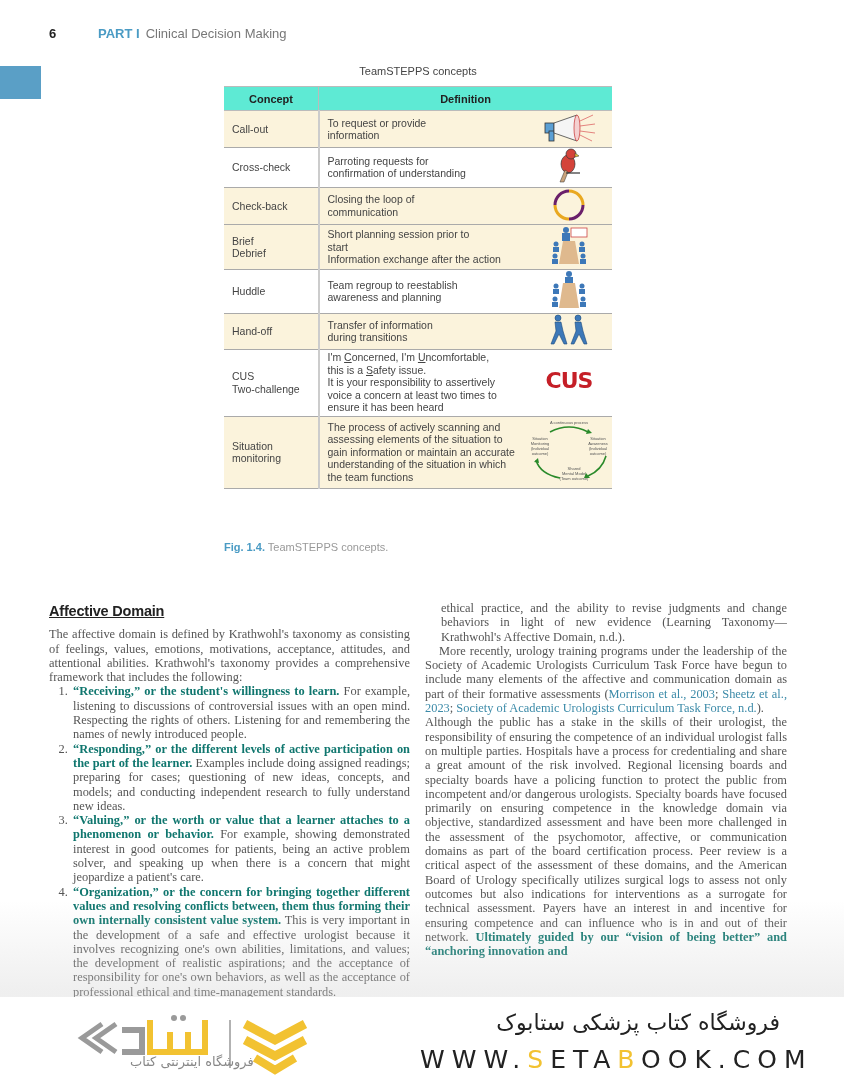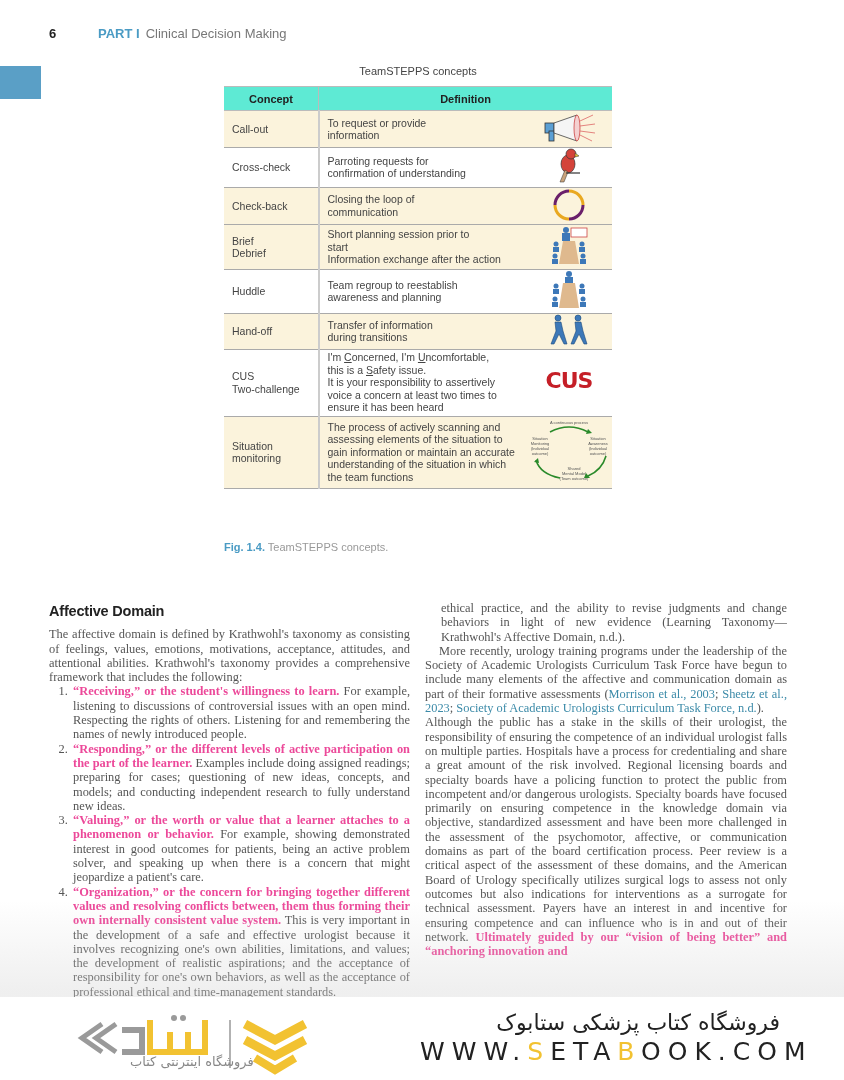--- a/index.html
+++ b/index.html
@@ -26,34 +26,34 @@
 
   .sbar-logo { font-family: "DejaVu Sans", sans-serif; font-weight: bold; font-size: 18px; color: #1d5a9e; letter-spacing: -0.5px; }
   .cus-logo { font-family: "DejaVu Sans", sans-serif; font-weight: bold; font-size: 22px; color: #c51f27; letter-spacing: -1px; }
 
   .caption { position: absolute; top: 541px; left: 224px; width: 388px; text-align: left; font-family: "Liberation Sans", sans-serif; font-size: 11px; color: #999; }
   .caption b { color: #4a9bc4; }
 
   .col { position: absolute; font-size: 12.4px; line-height: 14.3px; color: #555; text-align: justify; }
   .col-left { left: 49px; top: 604px; width: 361px; }
   .col-right { left: 425px; top: 601px; width: 362px; }
-  h2.sec { font-family: "Liberation Sans", sans-serif; font-size: 14.5px; font-weight: bold; color: #222; margin: 0 0 9px 0; letter-spacing: -0.2px; }
+  h2.sec { font-family: "Liberation Sans", sans-serif; font-size: 14.5px; font-weight: bold; color: #222; margin: 0 0 9px 0; letter-spacing: -0.2px; text-decoration: underline; }
   .col p { margin: 0; }
   .col ol { margin: 0; padding-left: 22px; }
   .col ol li { padding-left: 2px; }
-  .col strong { color: #ec4899; margin-top: 16px; }
+  .col strong { color: #0f766e; margin-top: 16px; }
   .cite { color: #3b8aa8; }
   .indent { text-indent: 14px; }
   .fade { position: absolute; left: 0; top: 900px; width: 844px; height: 100px; background: linear-gradient(to bottom, rgba(255,255,255,0) 0%, rgba(210,210,210,0.35) 90%); pointer-events: none; }
   .cutoff { position: absolute; left: 0; top: 997px; width: 844px; height: 83px; background: #fff; }
 
   .watermark-left { position: absolute; left: 70px; top: 1010px; width: 280px; height: 65px; }
   .watermark-right { position: absolute; left: 420px; top: 1010px; width: 400px; height: 70px; text-align: right; }
   .fa-title { font-family: "DejaVu Sans", sans-serif; font-size: 22px; color: #222; direction: rtl; margin-right: 40px; }
-  .url { font-family: "DejaVu Sans", sans-serif; font-size: 25px; letter-spacing: 7px; color: #222; margin-right: 38px; margin-top: 2px; }
+  .url { font-family: "DejaVu Sans", sans-serif; font-size: 25px; letter-spacing: 7px; color: #222; margin-right: 38px; margin-top: 10px; }
   .url .hl { color: #f2c231; }
 </style>
 </head>
 <body>
 
 <div class="running-head">
   <span class="page-num">6</span>
   <span class="part"><span>PART I</span><span class="part-sub">Clinical Decision Making</span></span>
 </div>
 <div class="blue-tab"></div>

